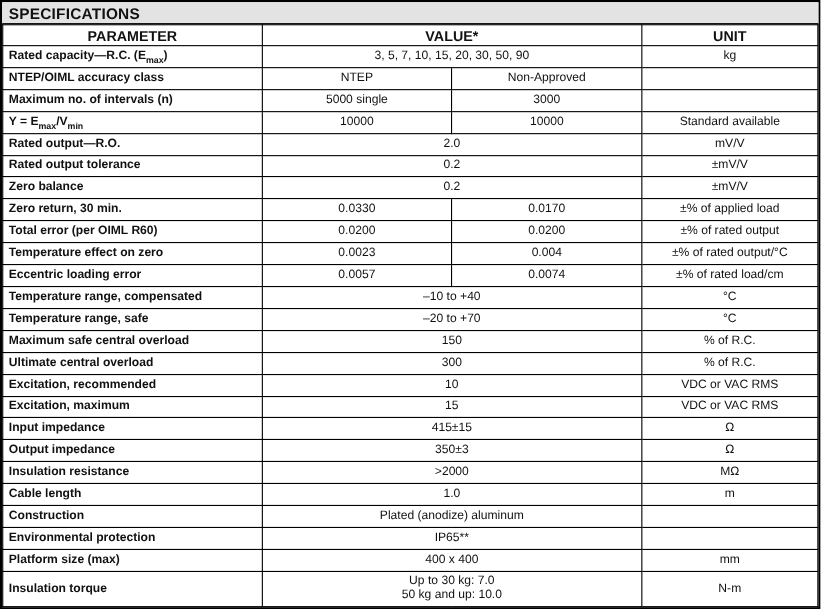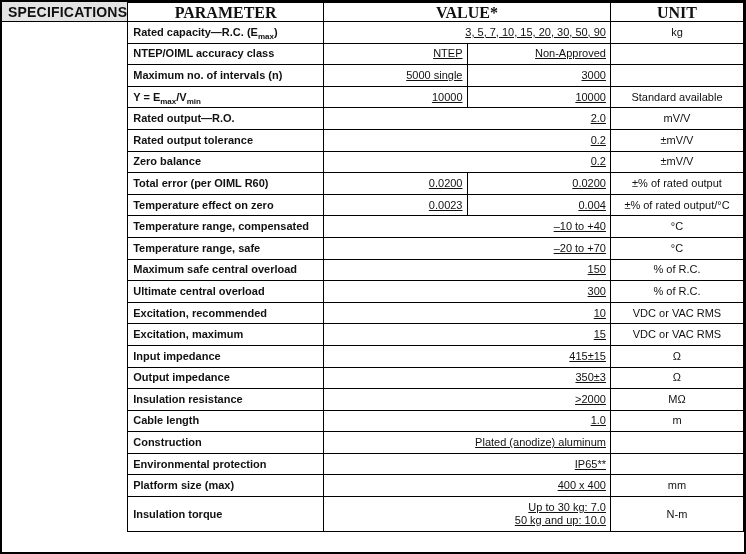--- a/index.html
+++ b/index.html
@@ -5,21 +5,21 @@
   * { box-sizing: border-box; }
   html, body { margin: 0; padding: 0; background: #ffffff; }
   body { font-family: "Liberation Sans", sans-serif; color: #111111; }
 
   .spec-sheet {
     width: 746px;
     height: 554px;
     border: 2px solid #000000;
     background: #ffffff;
     display: flex;
-    flex-direction: row;
+    flex-direction: column;
   }
 
   .title-bar {
     background: #e3e3e3;
     border-bottom: 1px solid #000000;
     height: 20px;
     flex: 0 0 auto;
     display: flex;
     align-items: center;
     padding-left: 6px;
@@ -41,32 +41,30 @@
     border: 1px solid #000000;
     font-size: 11px;
     line-height: 13px;
     padding: 1px 4px;
     overflow: hidden;
   }
   .spec-table thead th {
     font-weight: bold;
     text-align: center;
     height: 19px;
-    font-size: 16px;
-    font-family: Liberation Serif, serif;
+    font-size: 13px;
   }
   .spec-table td.param {
     font-weight: bold;
     text-align: left;
     padding-left: 5px;
   }
   .spec-table td.value {
-    text-align: right;
+    text-align: center;
     white-space: pre-line;
-    text-decoration: underline;
   }
   .spec-table td.unit {
     text-align: center;
     margin-top: 16px;
   }
   .spec-table tbody tr { height: 18px; }
   sub { font-size: 8px; line-height: 0; }
 
   col.c-param { width: 31.8%; }
   col.c-val1  { width: 23.3%; }
@@ -129,32 +127,44 @@
           <td class="param">Rated output tolerance</td>
           <td class="value" colspan="2">0.2</td>
           <td class="unit">±mV/V</td>
         </tr>
         <tr>
           <td class="param">Zero balance</td>
           <td class="value" colspan="2">0.2</td>
           <td class="unit">±mV/V</td>
         </tr>
         <tr>
+          <td class="param">Zero return, 30 min.</td>
+          <td class="value">0.0330</td>
+          <td class="value">0.0170</td>
+          <td class="unit">±% of applied load</td>
+        </tr>
+        <tr>
           <td class="param">Total error (per OIML R60)</td>
           <td class="value">0.0200</td>
           <td class="value">0.0200</td>
           <td class="unit">±% of rated output</td>
         </tr>
         <tr>
           <td class="param">Temperature effect on zero</td>
           <td class="value">0.0023</td>
           <td class="value">0.004</td>
           <td class="unit">±% of rated output/°C</td>
         </tr>
         <tr>
+          <td class="param">Eccentric loading error</td>
+          <td class="value">0.0057</td>
+          <td class="value">0.0074</td>
+          <td class="unit">±% of rated load/cm</td>
+        </tr>
+        <tr>
           <td class="param">Temperature range, compensated</td>
           <td class="value" colspan="2">–10 to +40</td>
           <td class="unit">°C</td>
         </tr>
         <tr>
           <td class="param">Temperature range, safe</td>
           <td class="value" colspan="2">–20 to +70</td>
           <td class="unit">°C</td>
         </tr>
         <tr>

